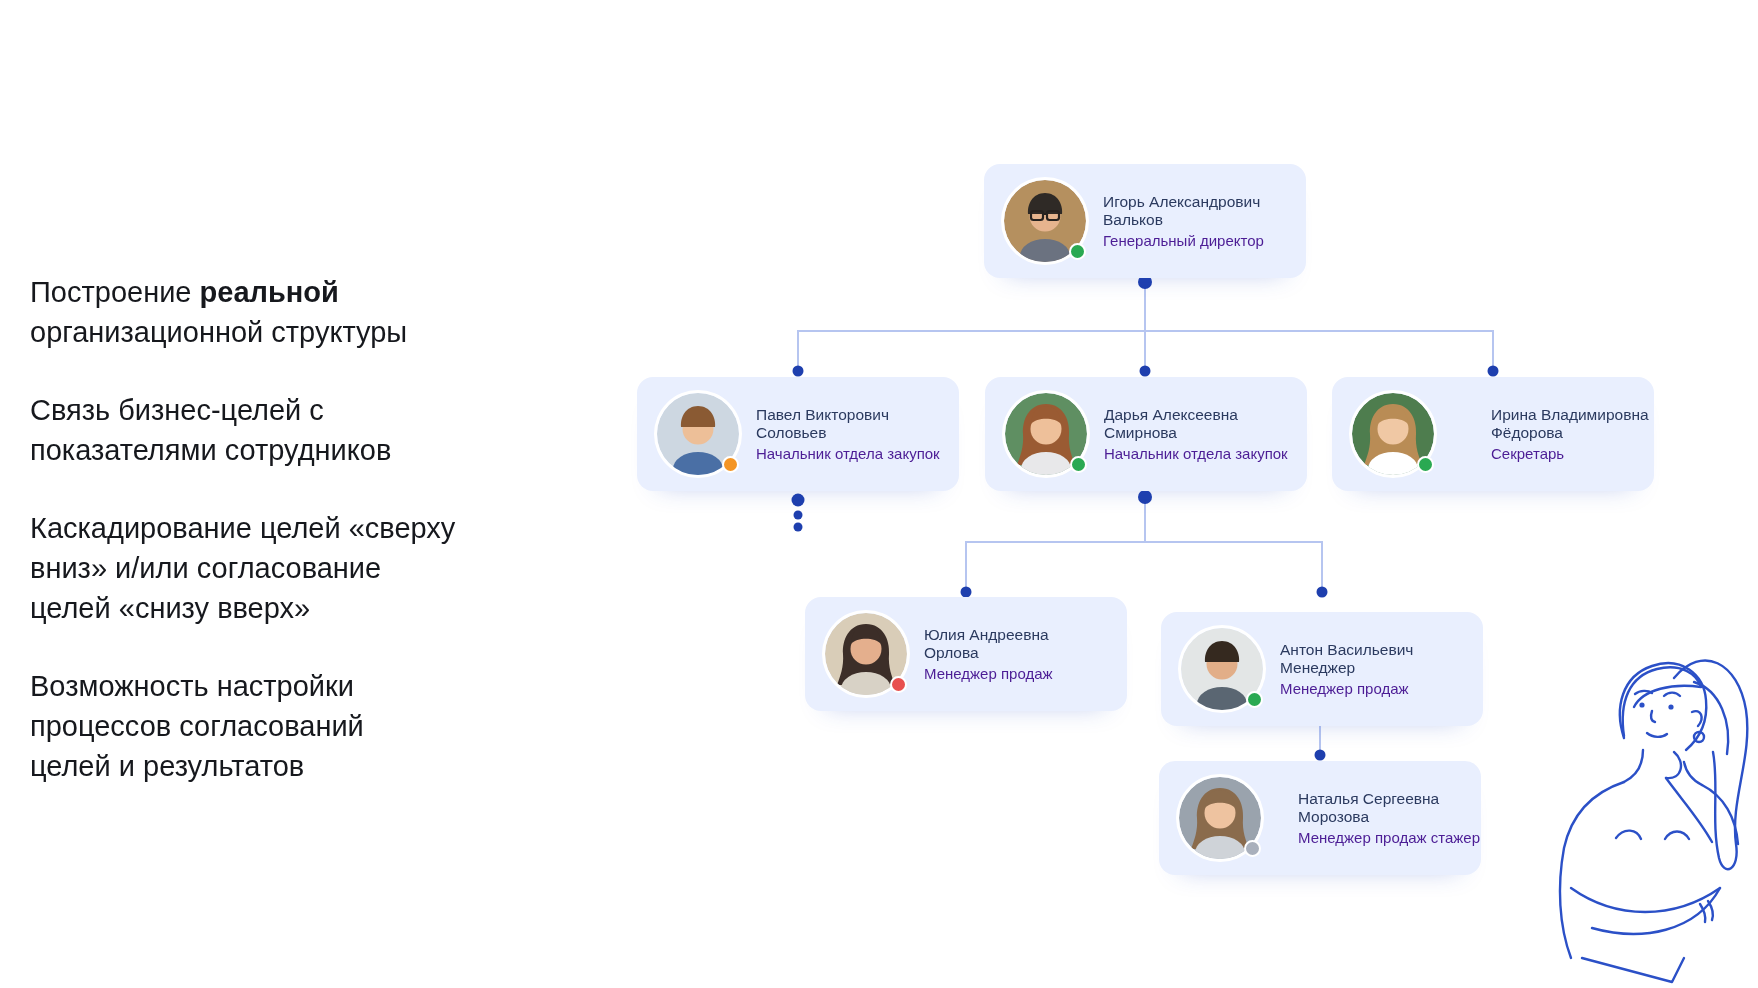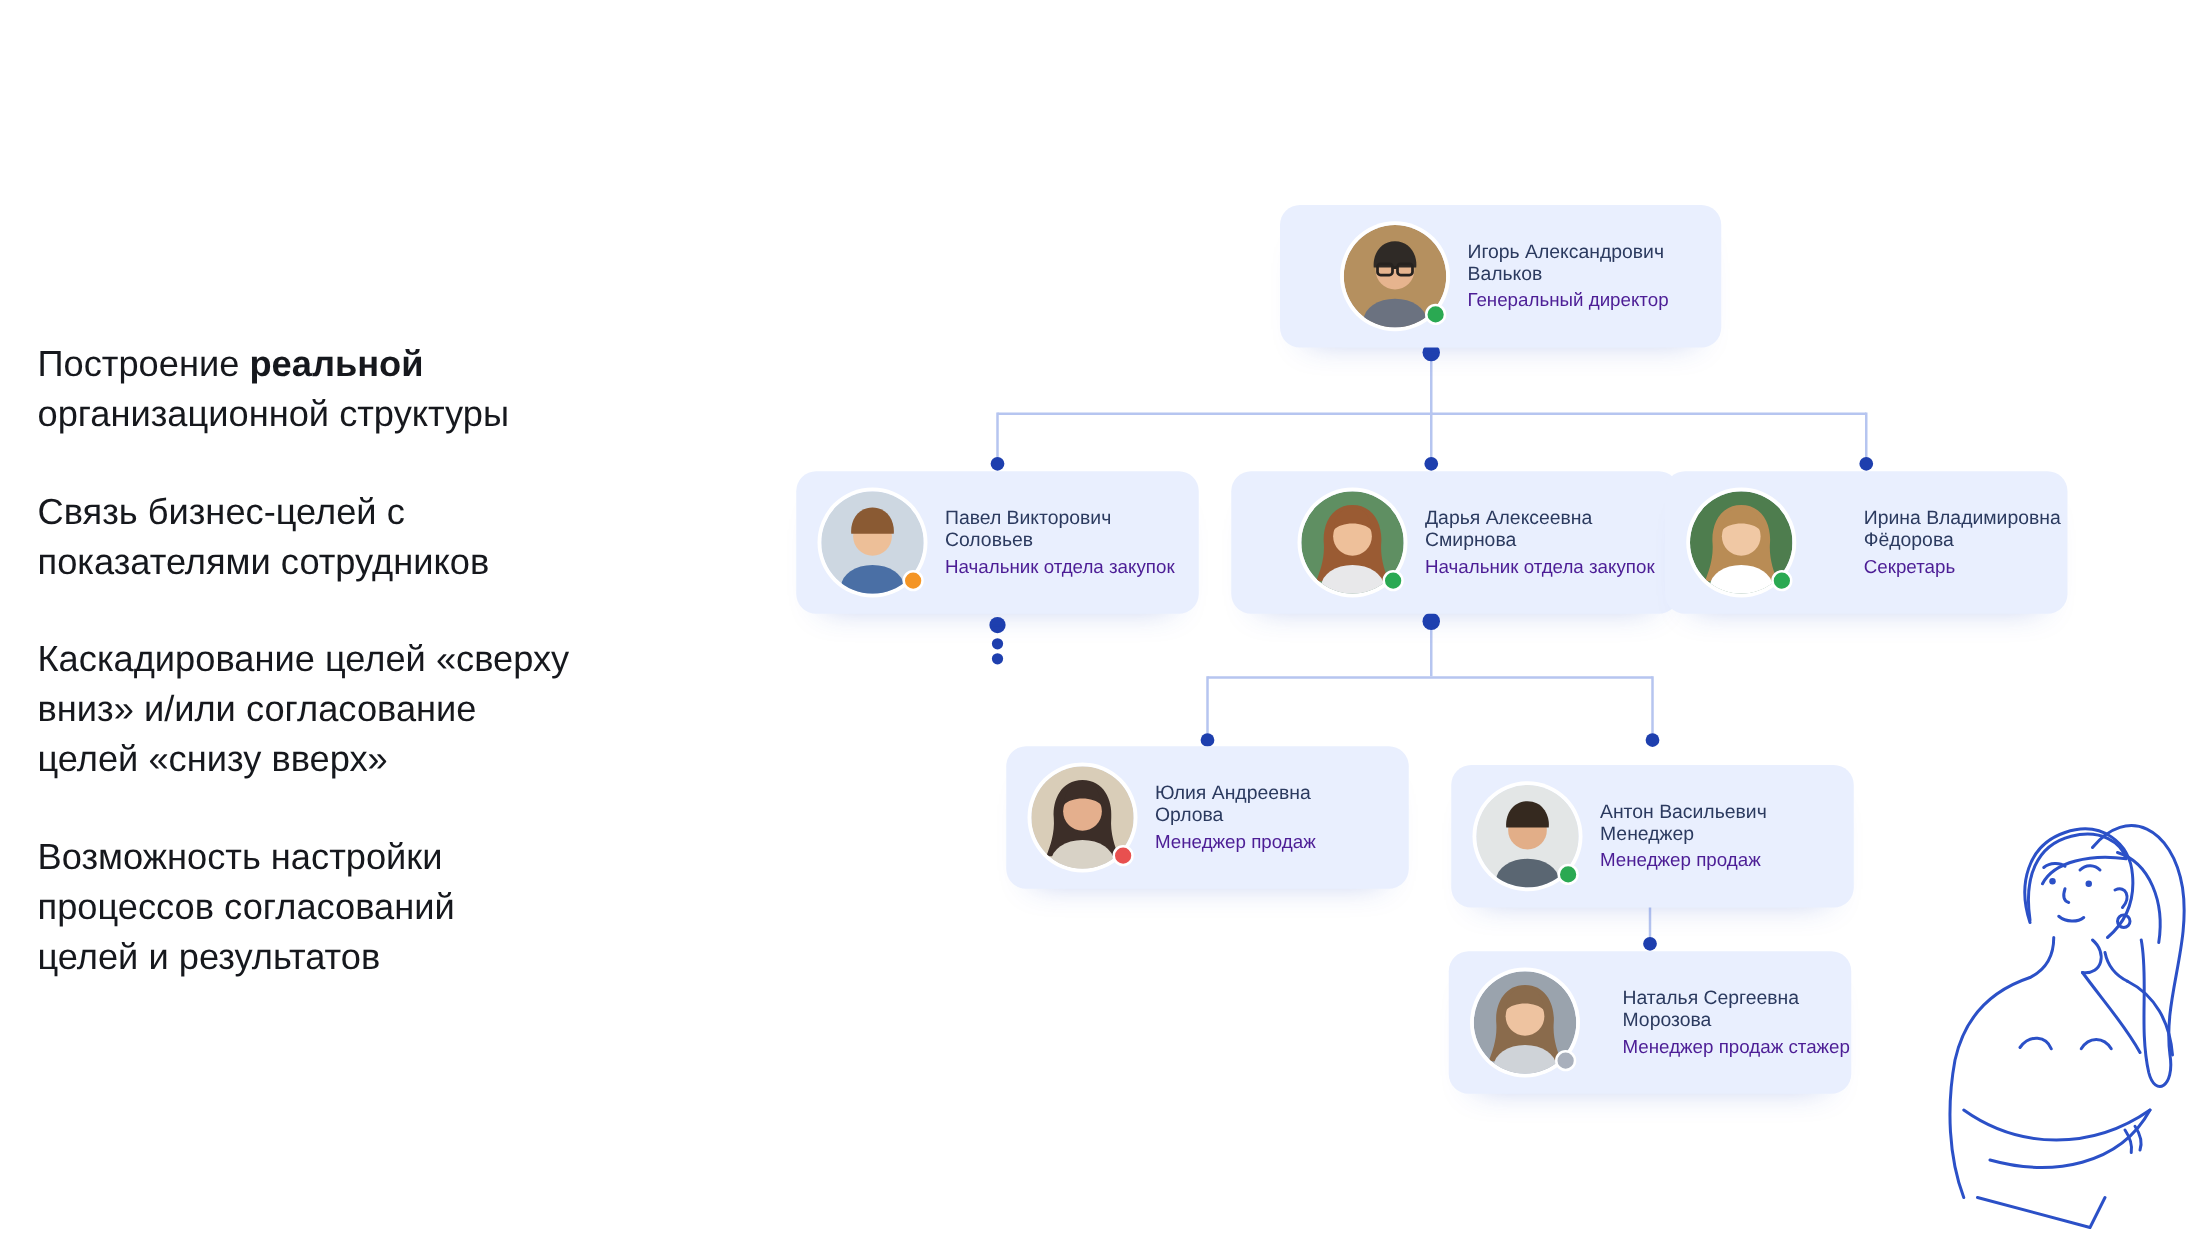--- a/index.html
+++ b/index.html
@@ -74,21 +74,21 @@
 
     <div class="dot d13" style="left:798px;top:500px;"></div>
     <div class="dot d9" style="left:798px;top:515px;"></div>
     <div class="dot d9" style="left:798px;top:527px;"></div>
 
     <div class="dot d14" style="left:1145px;top:497px;"></div>
     <div class="dot d11" style="left:966px;top:592px;"></div>
     <div class="dot d11" style="left:1322px;top:592px;"></div>
     <div class="dot d14" style="left:1320px;top:716px;"></div>
     <div class="dot d11" style="left:1320px;top:755px;"></div>
-  <div class="node" style="left: 1024px; top: 164px; padding-left: 31px;">
+  <div class="node" style="left: 984px; top: 164px;">
     <div class="avatar">
       <span class="avatar-img">
             <svg viewBox="0 0 82 82" xmlns="http://www.w3.org/2000/svg">
       <circle cx="41" cy="41" r="41" fill="#b5905f"></circle>
 
       <circle cx="41" cy="36" r="15.5" fill="#e6b48e"></circle>
       <path d="M41 13 C29 13 23 24 24 34 L58 34 C59 24 53 13 41 13 Z" fill="#2f2a26"></path>
       <ellipse cx="41" cy="76" rx="25" ry="17" fill="#6b7280"></ellipse>
       <g stroke="#26221f" stroke-width="2.2" fill="none">
       <rect x="27" y="31" width="12" height="9" rx="2.5"></rect>
@@ -118,21 +118,21 @@
     </svg>
           </span>
       <span class="status" style="background: rgb(244, 149, 37);"></span>
     </div>
     <div class="ntext">
       <div class="nm">Павел Викторович</div>
       <div class="nm">Соловьев</div>
       <div class="rl">Начальник отдела закупок</div>
     </div>
   </div>
-      <div class="node" style="left: 985px; top: 377px; padding-left: 36px;">
+      <div class="node" style="left: 985px; top: 377px;">
     <div class="avatar">
       <span class="avatar-img">
             <svg viewBox="0 0 82 82" xmlns="http://www.w3.org/2000/svg">
       <circle cx="41" cy="41" r="41" fill="#5f8f62"></circle>
       <path d="M41 11 C24 11 17 27 18 41 C19 54 15 64 12 72 L70 72 C67 64 63 54 64 41 C65 27 58 11 41 11 Z" fill="#9a5b33"></path>
       <circle cx="41" cy="36" r="15.5" fill="#eec09a"></circle>
       <path d="M26 31 C27 18 33 13 41 13 C49 13 55 18 56 31 C50 24 32 24 26 31 Z" fill="#9a5b33"></path>
       <ellipse cx="41" cy="76" rx="25" ry="17" fill="#e8e8ea"></ellipse>
 
     </svg>

